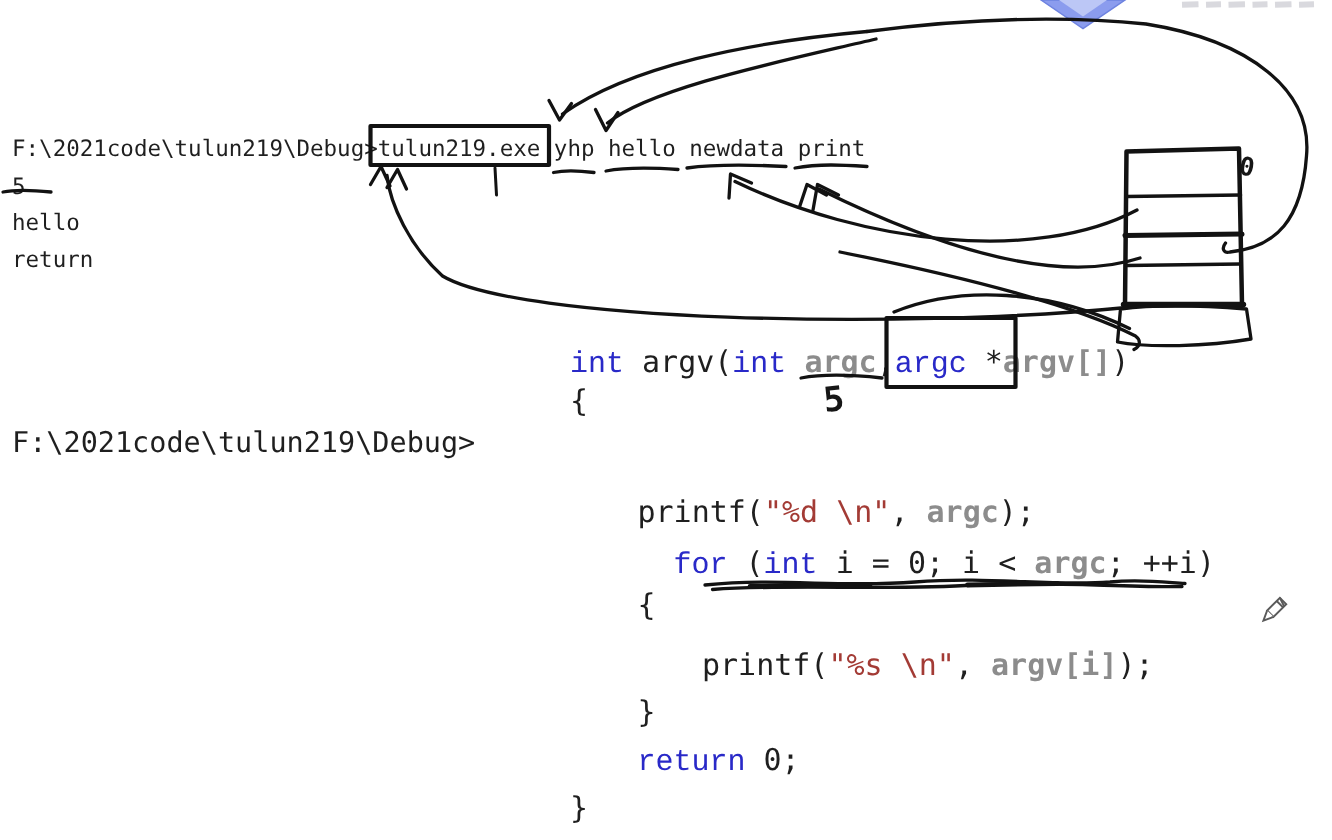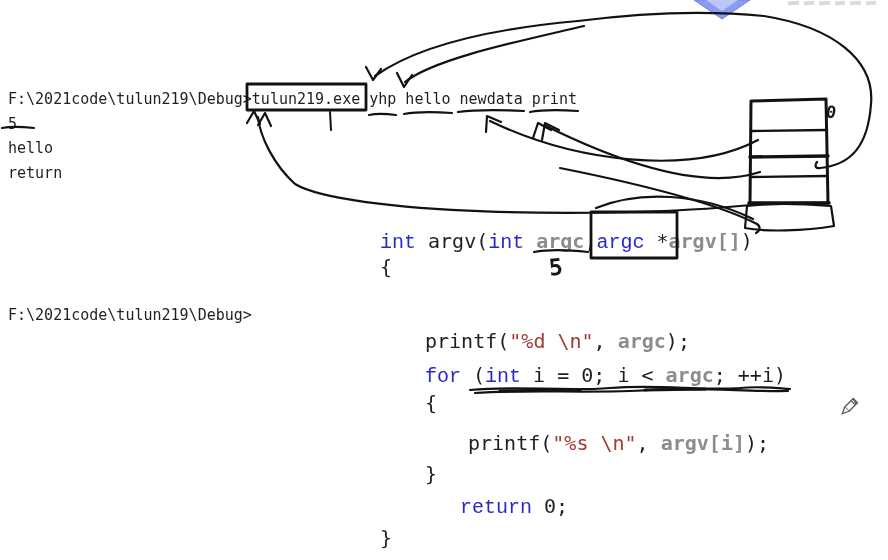--- a/index.html
+++ b/index.html
@@ -2,21 +2,21 @@
 <html style="--keyword: #2929c8; --identifier: #8c8c8c; --string: #a33b35; --text: #1f1f1f; --ink: #121212; --diamond: #8b9cee; --diamond_inner: #bcc7f6;"><head>
 <meta charset="utf-8">
 <style>
   html,body{margin:0;padding:0;background:#fff;}
   .canvas{position:relative;width:888px;height:560px;background:#ffffff;overflow:hidden;
           font-family:"DejaVu Sans Mono","Liberation Mono",monospace;}
   .textlayer{position:absolute;inset:0;z-index:1;}
   .ink{position:absolute;inset:0;z-index:2;pointer-events:none;}
   .console{position:absolute;left:8px;top:87px;font-size:15px;color:var(--text);}
   .console-line{height:24.5px;line-height:24.5px;white-space:pre;}
-  .trailing-prompt{position:absolute;left:8px;top:283px;font-size:15px;height:24.5px;line-height:24.5px;white-space:pre;color:var(--text);margin-top:20px;}
+  .trailing-prompt{position:absolute;left:8px;top:283px;font-size:19px;height:24.5px;line-height:24.5px;white-space:pre;color:var(--text);}
   .code-line{position:absolute;font-size:20px;line-height:24px;white-space:pre;color:var(--text);}
   .tok-kw{color:var(--keyword);font-family:Liberation Mono, monospace;}
   .tok-id{color:var(--identifier);font-weight:bold;}
   .tok-str{color:var(--string);}
   .tok-plain{color:var(--text);}
   .hand-five{position:absolute;left:549px;top:254px;font-size:23px;font-weight:bold;color:#161616;
              transform:rotate(-6deg);z-index:3;font-family:"DejaVu Sans Mono",monospace;}
   .hand-zero{position:absolute;left:826px;top:102px;font-size:17px;font-weight:bold;color:#161616;
              transform:rotate(10deg);z-index:3;font-family:"DejaVu Sans Mono",monospace;}
 </style>
@@ -30,25 +30,25 @@
       <div class="console-line">F:\2021code\tulun219\Debug&gt;tulun219.exe yhp hello newdata print</div>
     <div class="console-line">5</div>
         <div class="console-line">hello</div>
         <div class="console-line">return</div>
       </div>
     <div class="trailing-prompt">F:\2021code\tulun219\Debug&gt;</div>
     <div id="code-block">
         <div class="code-line" style="left: 380px; top: 229px;"><span class="tok-kw">int </span><span class="tok-plain">argv</span><span class="tok-plain">(</span><span class="tok-kw">int </span><span class="tok-id">argc</span><span class="tok-plain">,</span><span class="tok-kw">argc </span><span class="tok-plain">*</span><span class="tok-id">argv[]</span><span class="tok-plain">)</span></div>
         <div class="code-line" style="left: 380px; top: 255px;"><span class="tok-plain">{</span></div>
         <div class="code-line" style="left: 425px; top: 329px;"><span class="tok-plain">printf(</span><span class="tok-str">"%d \n"</span><span class="tok-plain">, </span><span class="tok-id">argc</span><span class="tok-plain">);</span></div>
-        <div class="code-line" style="left: 425px; top: 363px;"><span class="tok-kw">for </span><span class="tok-plain">(</span><span class="tok-kw">int</span><span class="tok-plain"> i = 0; i &lt; </span><span class="tok-id">argc</span><span class="tok-plain">; ++i)</span></div>
+        <div class="code-line" style="left: 449px; top: 363px;"><span class="tok-kw">for </span><span class="tok-plain">(</span><span class="tok-kw">int</span><span class="tok-plain"> i = 0; i &lt; </span><span class="tok-id">argc</span><span class="tok-plain">; ++i)</span></div>
         <div class="code-line" style="left: 425px; top: 391px;"><span class="tok-plain">{</span></div>
         <div class="code-line" style="left: 468px; top: 431px;"><span class="tok-plain">printf(</span><span class="tok-str">"%s \n"</span><span class="tok-plain">, </span><span class="tok-id">argv[i]</span><span class="tok-plain">);</span></div>
         <div class="code-line" style="left: 425px; top: 462px;"><span class="tok-plain">}</span></div>
-        <div class="code-line" style="left: 425px; top: 494px; margin-left: 35px;"><span class="tok-kw">return </span><span class="tok-plain">0;</span></div>
+        <div class="code-line" style="left: 425px; top: 494px;"><span class="tok-kw">return </span><span class="tok-plain">0;</span></div>
         <div class="code-line" style="left: 380px; top: 526px;"><span class="tok-plain">}</span></div>
       </div>
     <div class="hand-five">5</div>
     <div class="hand-zero">0</div>
   </div>
 
   <svg class="ink" width="888" height="560" viewBox="0 0 888 560">
 
     <g>
       <polygon points="694,0 722,19 750,0" fill="#8b9cee" stroke="#6e83e0" stroke-width="1"></polygon>

